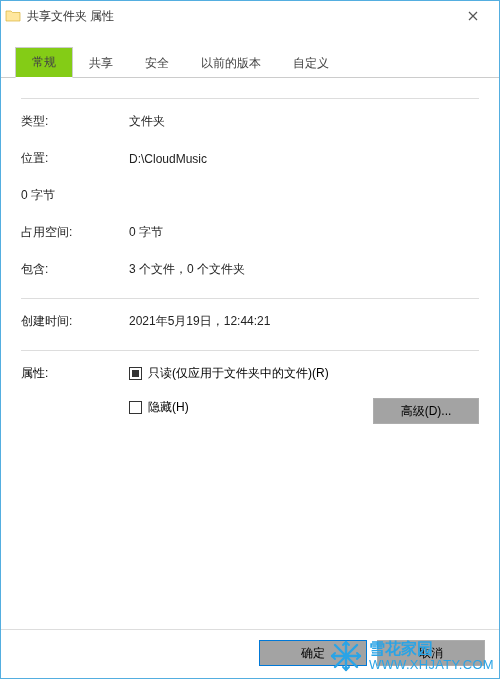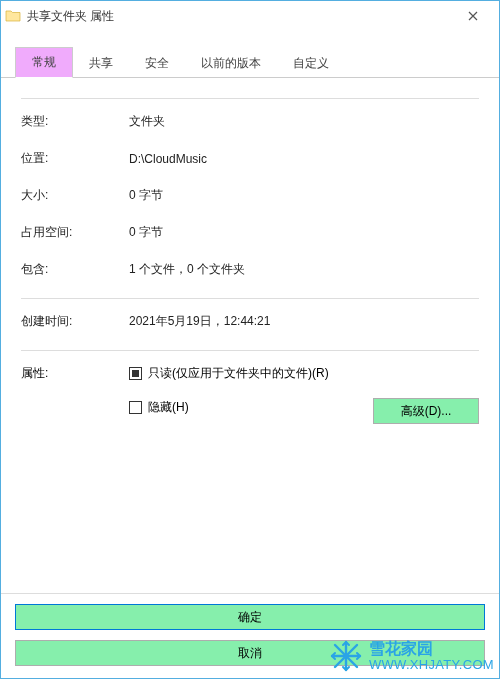--- a/index.html
+++ b/index.html
@@ -61,21 +61,21 @@
     padding: 6px 16px 6px 16px;
     color: #444;
     cursor: default;
     position: relative;
     top: 1px;
     background: transparent;
   }
   .tab.active {
     border: 1px solid #ccc;
     border-bottom: 1px solid #fff;
-    background: #f0abfc;
+    background: #84cc16;
   }
   .panel {
     flex: 1;
     padding: 14px 20px 10px 20px;
     overflow: hidden;
     border-top: none;
   }
   .header-row {
     display: flex;
     align-items: center;
@@ -145,33 +145,32 @@
   }
   .adv-row {
     display: flex;
     align-items: center;
   }
   .adv-row .spacer { flex: 1; }
   .win-button {
     min-width: 106px;
     height: 26px;
     border: 1px solid #adadad;
-    background: #86efac;
+    background: #a3a3a3;
     font: inherit;
     padding: 0 10px;
     cursor: default;
   }
   .win-button.default { border-color: #0078d7; }
   .footer {
     border-top: 1px solid #ddd;
     padding: 10px 14px 12px 14px;
     display: flex;
     justify-content: flex-end;
     gap: 10px;
-    flex-direction: column;
   }
   .footer .win-button { min-width: 108px; }
   .watermark {
     position: absolute;
     right: 6px;
     bottom: 6px;
     display: flex;
     align-items: center;
     gap: 6px;
     pointer-events: none;
@@ -222,30 +221,29 @@
 
     <div class="row">
       <span class="label">类型:</span>
       <span class="value">文件夹</span>
     </div>
     <div class="row">
       <span class="label">位置:</span>
       <span class="value">D:\CloudMusic</span>
     </div>
     <div class="row">
-      <span class="label">大小:</span>
       <span class="value">0 字节</span>
     </div>
     <div class="row">
       <span class="label">占用空间:</span>
       <span class="value">0 字节</span>
     </div>
     <div class="row">
       <span class="label">包含:</span>
-      <span class="value">1 个文件，0 个文件夹</span>
+      <span class="value">3 个文件，0 个文件夹</span>
     </div>
 
     <hr class="sep">
 
     <div class="row">
       <span class="label">创建时间:</span>
       <span class="value">2021年5月19日，12:44:21</span>
     </div>
 
     <hr class="sep">

